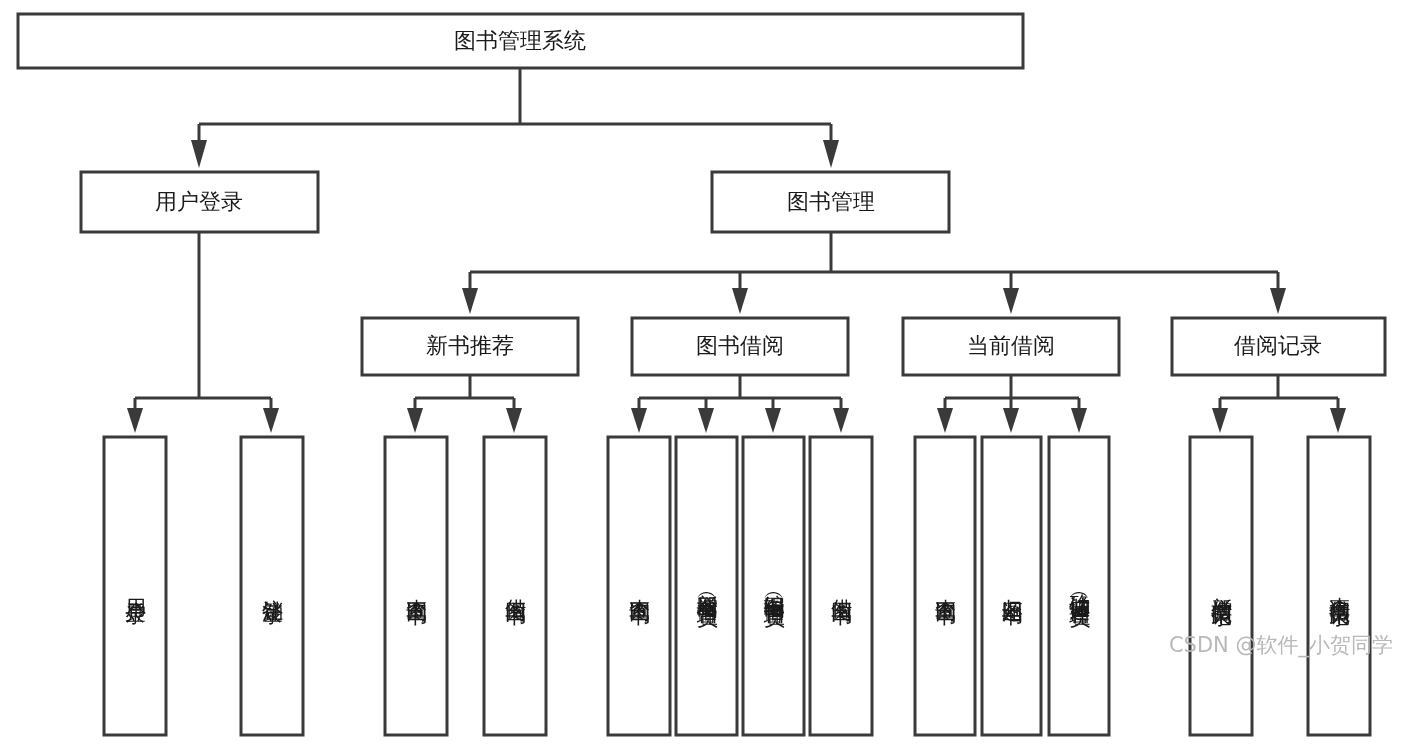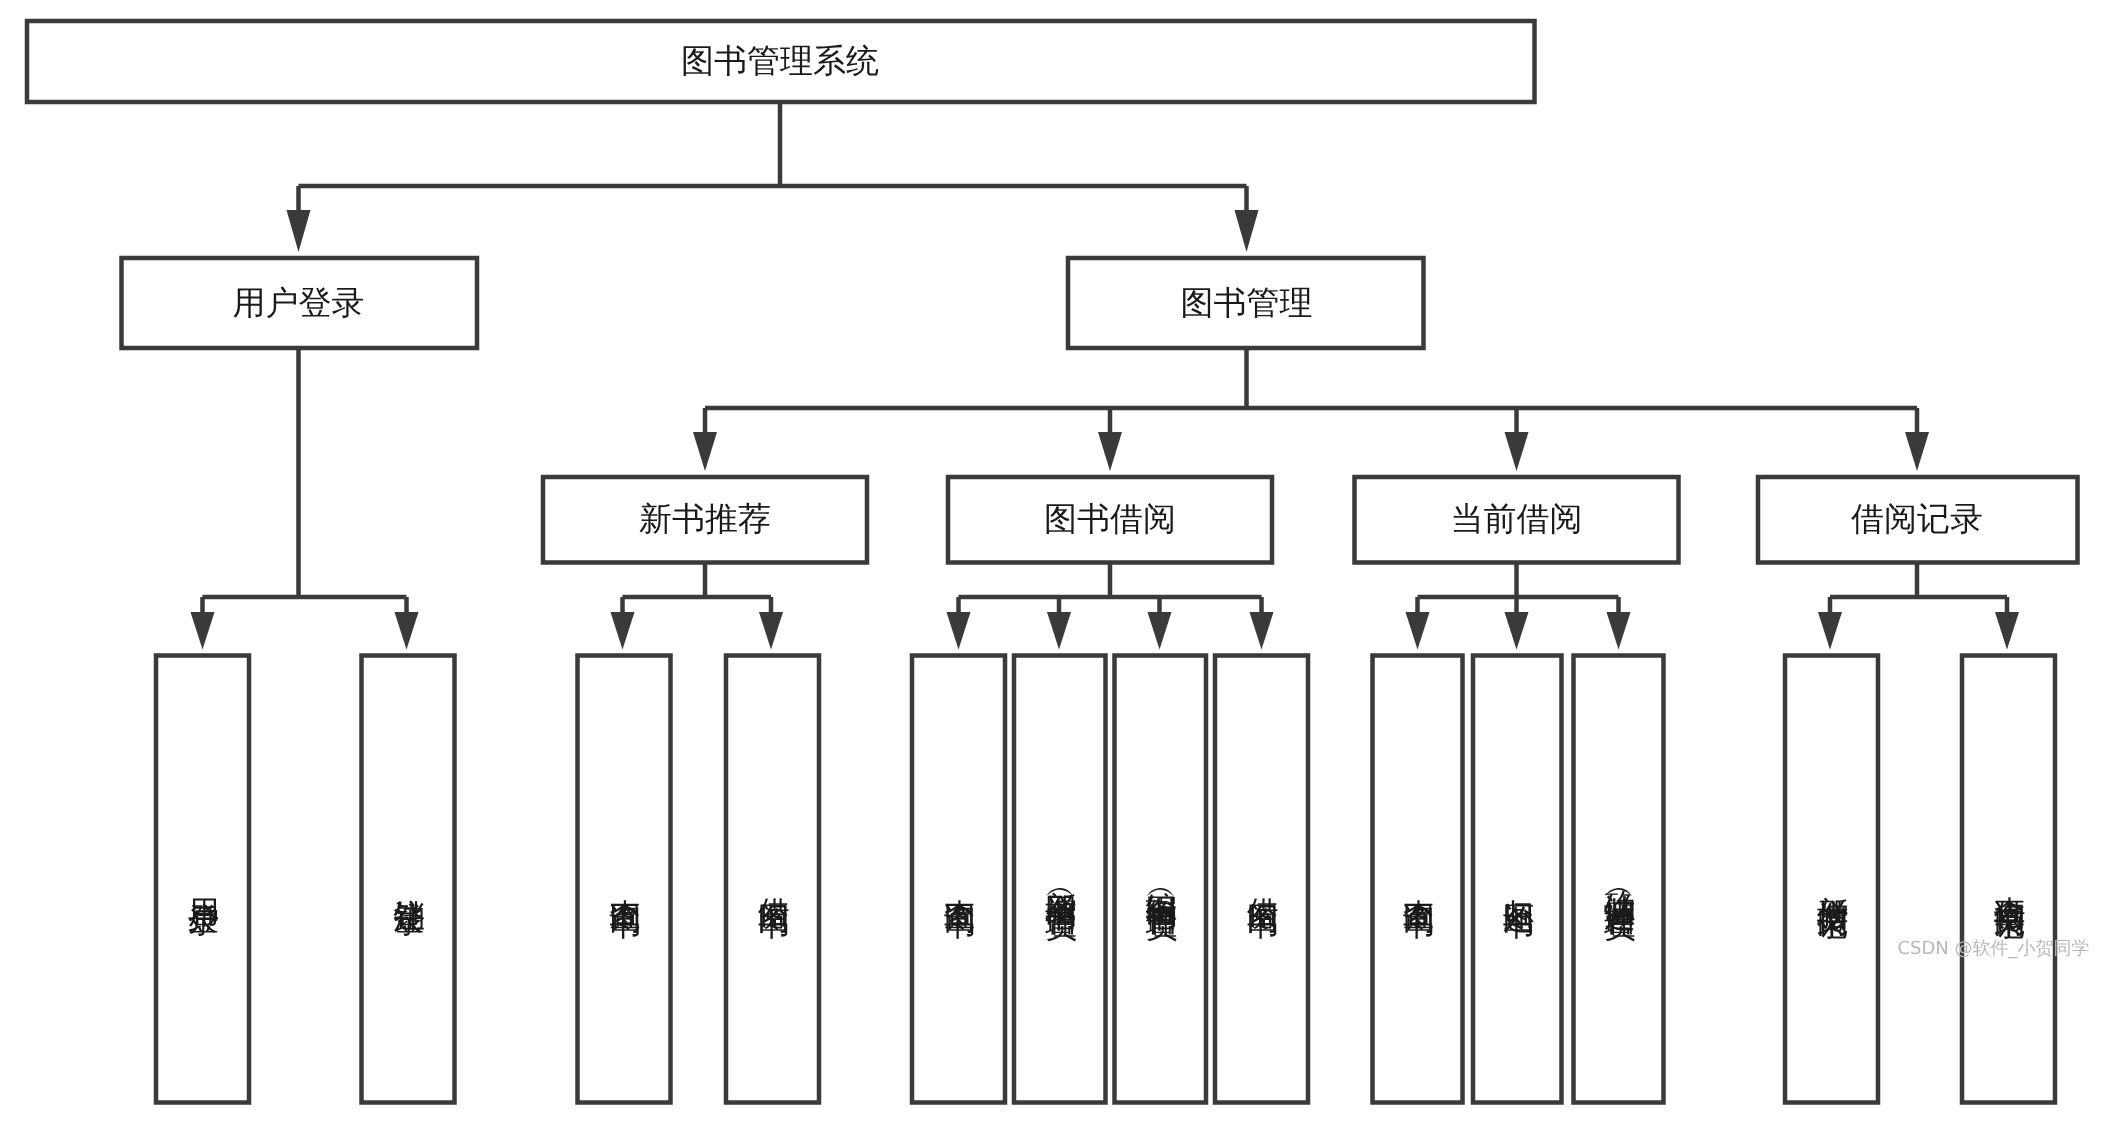--- a/index.html
+++ b/index.html
@@ -53,23 +53,23 @@
     letter-spacing: 2px;
     display: flex;
     align-items: center;
     justify-content: center;
     white-space: nowrap;
     pointer-events: none;
   }
   .watermark {
     position: absolute;
     right: 12px;
-    bottom: 24px;
-    font-family: "DejaVu Sans", "Liberation Sans", sans-serif;
-    font-size: 12px;
+    bottom: 6px;
+    font-family: "DejaVu Sans", "Liberation Sans", sans-serif;
+    font-size: 21px;
     color: #b8b8b8;
     white-space: nowrap;
     pointer-events: none;
   }
 </style>
 </head>
 <body>
 
 <div id="chart-root">
 

